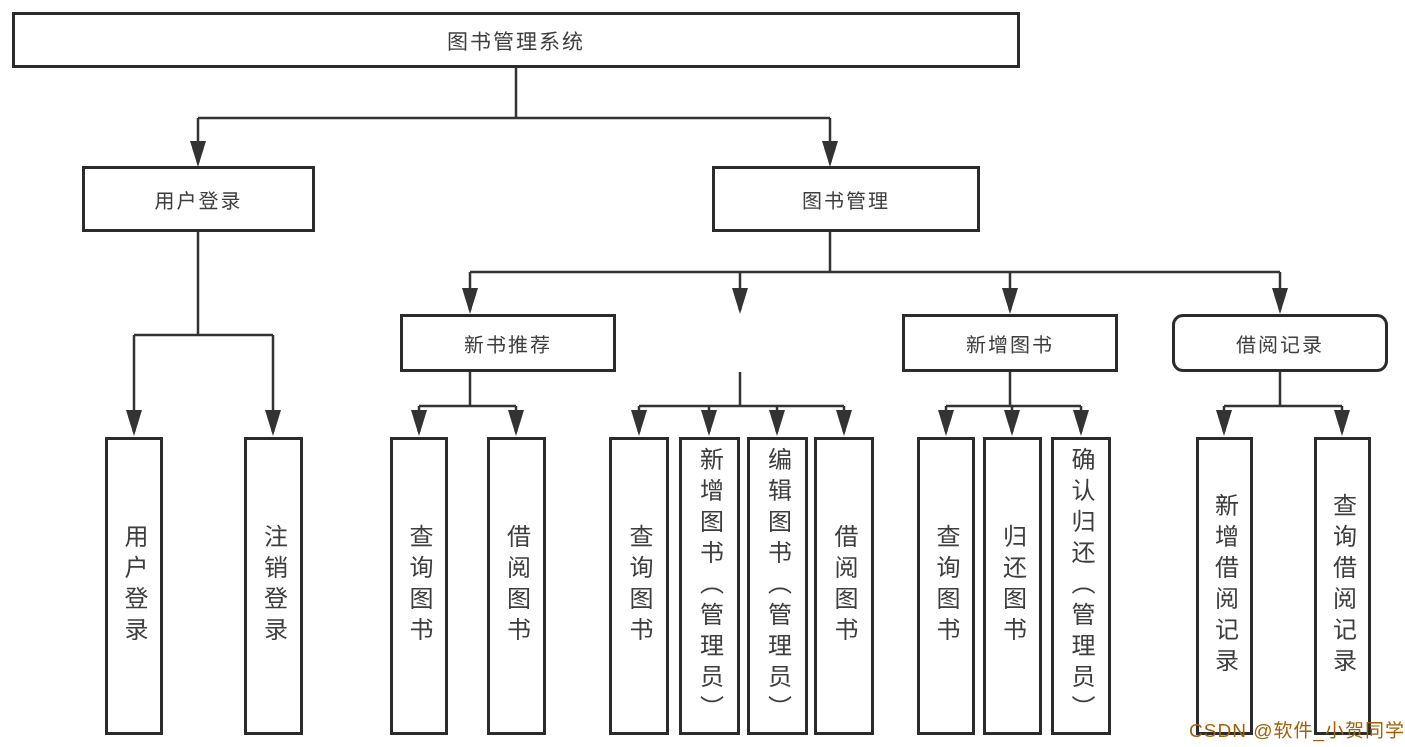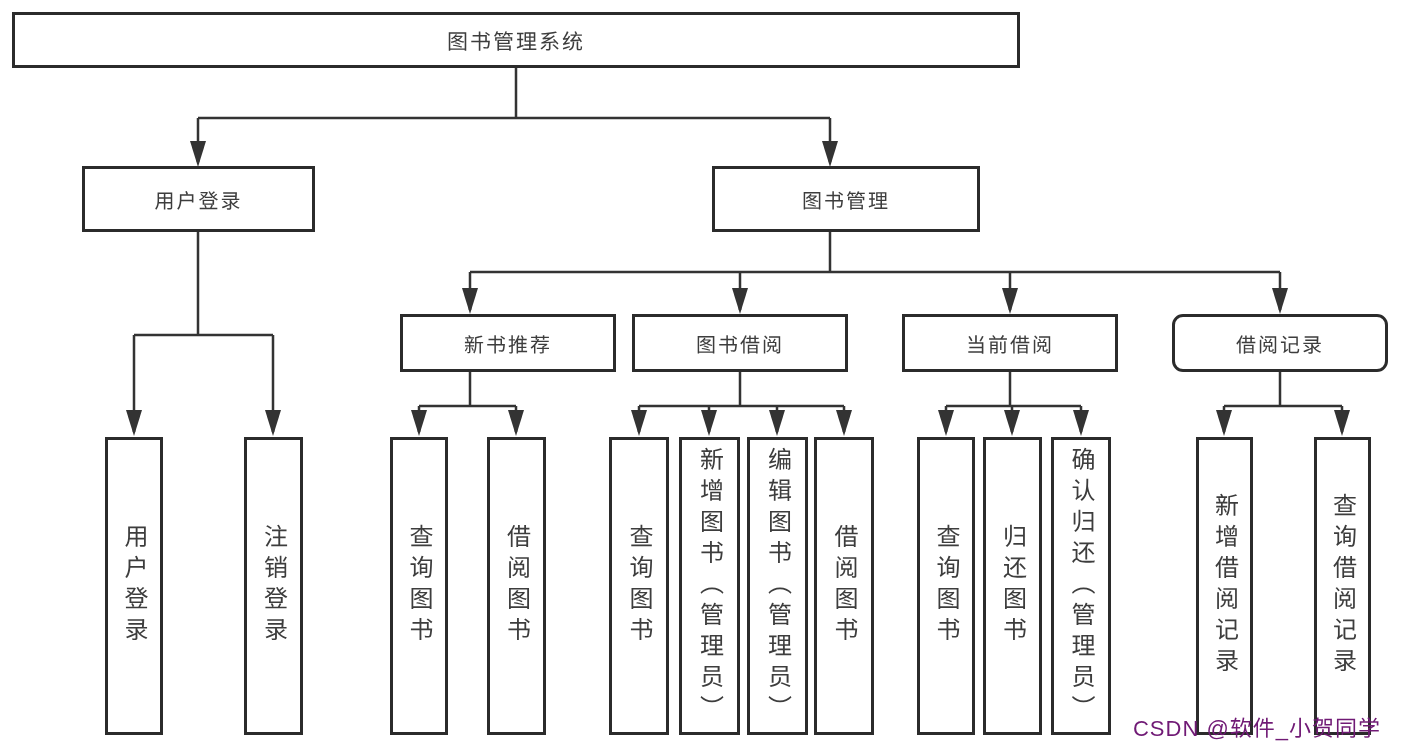--- a/index.html
+++ b/index.html
@@ -45,24 +45,24 @@
     font-size: 24px;
   }
   .node.v .vtext {
     writing-mode: vertical-rl;
     text-orientation: mixed;
     letter-spacing: 7px;
     line-height: 1;
   }
   .watermark {
     position: absolute;
-    right: 24px;
+    right: 0;
     bottom: 5px;
-    font-size: 22px;
-    color: #701a75;
+    font-size: 19px;
+    color: #a16207;
     letter-spacing: 1px;
     z-index: 3;
     white-space: nowrap;
   }
 </style>
 </head>
 <body>
 
 <div class="canvas">
 
@@ -112,22 +112,21 @@
       <polygon points="1334,410 1350,410 1342,436"></polygon>
     </g>
   </svg>
 
   <div class="node h root" style="left:12px; top:12px; width:1008px; height:56px;">图书管理系统</div>
 
   <div class="node h" style="left:82px; top:166px; width:233px; height:66px;">用户登录</div>
   <div class="node h" style="left:712px; top:166px; width:268px; height:66px;">图书管理</div>
 
   <div class="node h" style="left:362px; top:314px; width:216px; height:58px;margin-left:38px;">新书推荐</div>
-  <div class="node h" style="left:632px; top:314px; width:216px; height:58px;">图书借阅</div>
-  <div class="node h" style="left:902px; top:314px; width:216px; height:58px;">当前借阅</div>
+  <div class="node h" style="left:902px; top:314px; width:216px; height:58px;">新增图书</div>
   <div class="node h" style="left:1172px; top:314px; width:216px; height:58px;border-radius:11px;">借阅记录</div>
 
   <div class="node v" style="left:105px; top:437px; width:58px; height:298px;">
     <span class="vtext">用户登录</span>
   </div>
   <div class="node v" style="left:244px; top:437px; width:59px; height:298px;">
     <span class="vtext">注销登录</span>
   </div>
 
   <div class="node v" style="left:390px; top:437px; width:58px; height:298px;">

